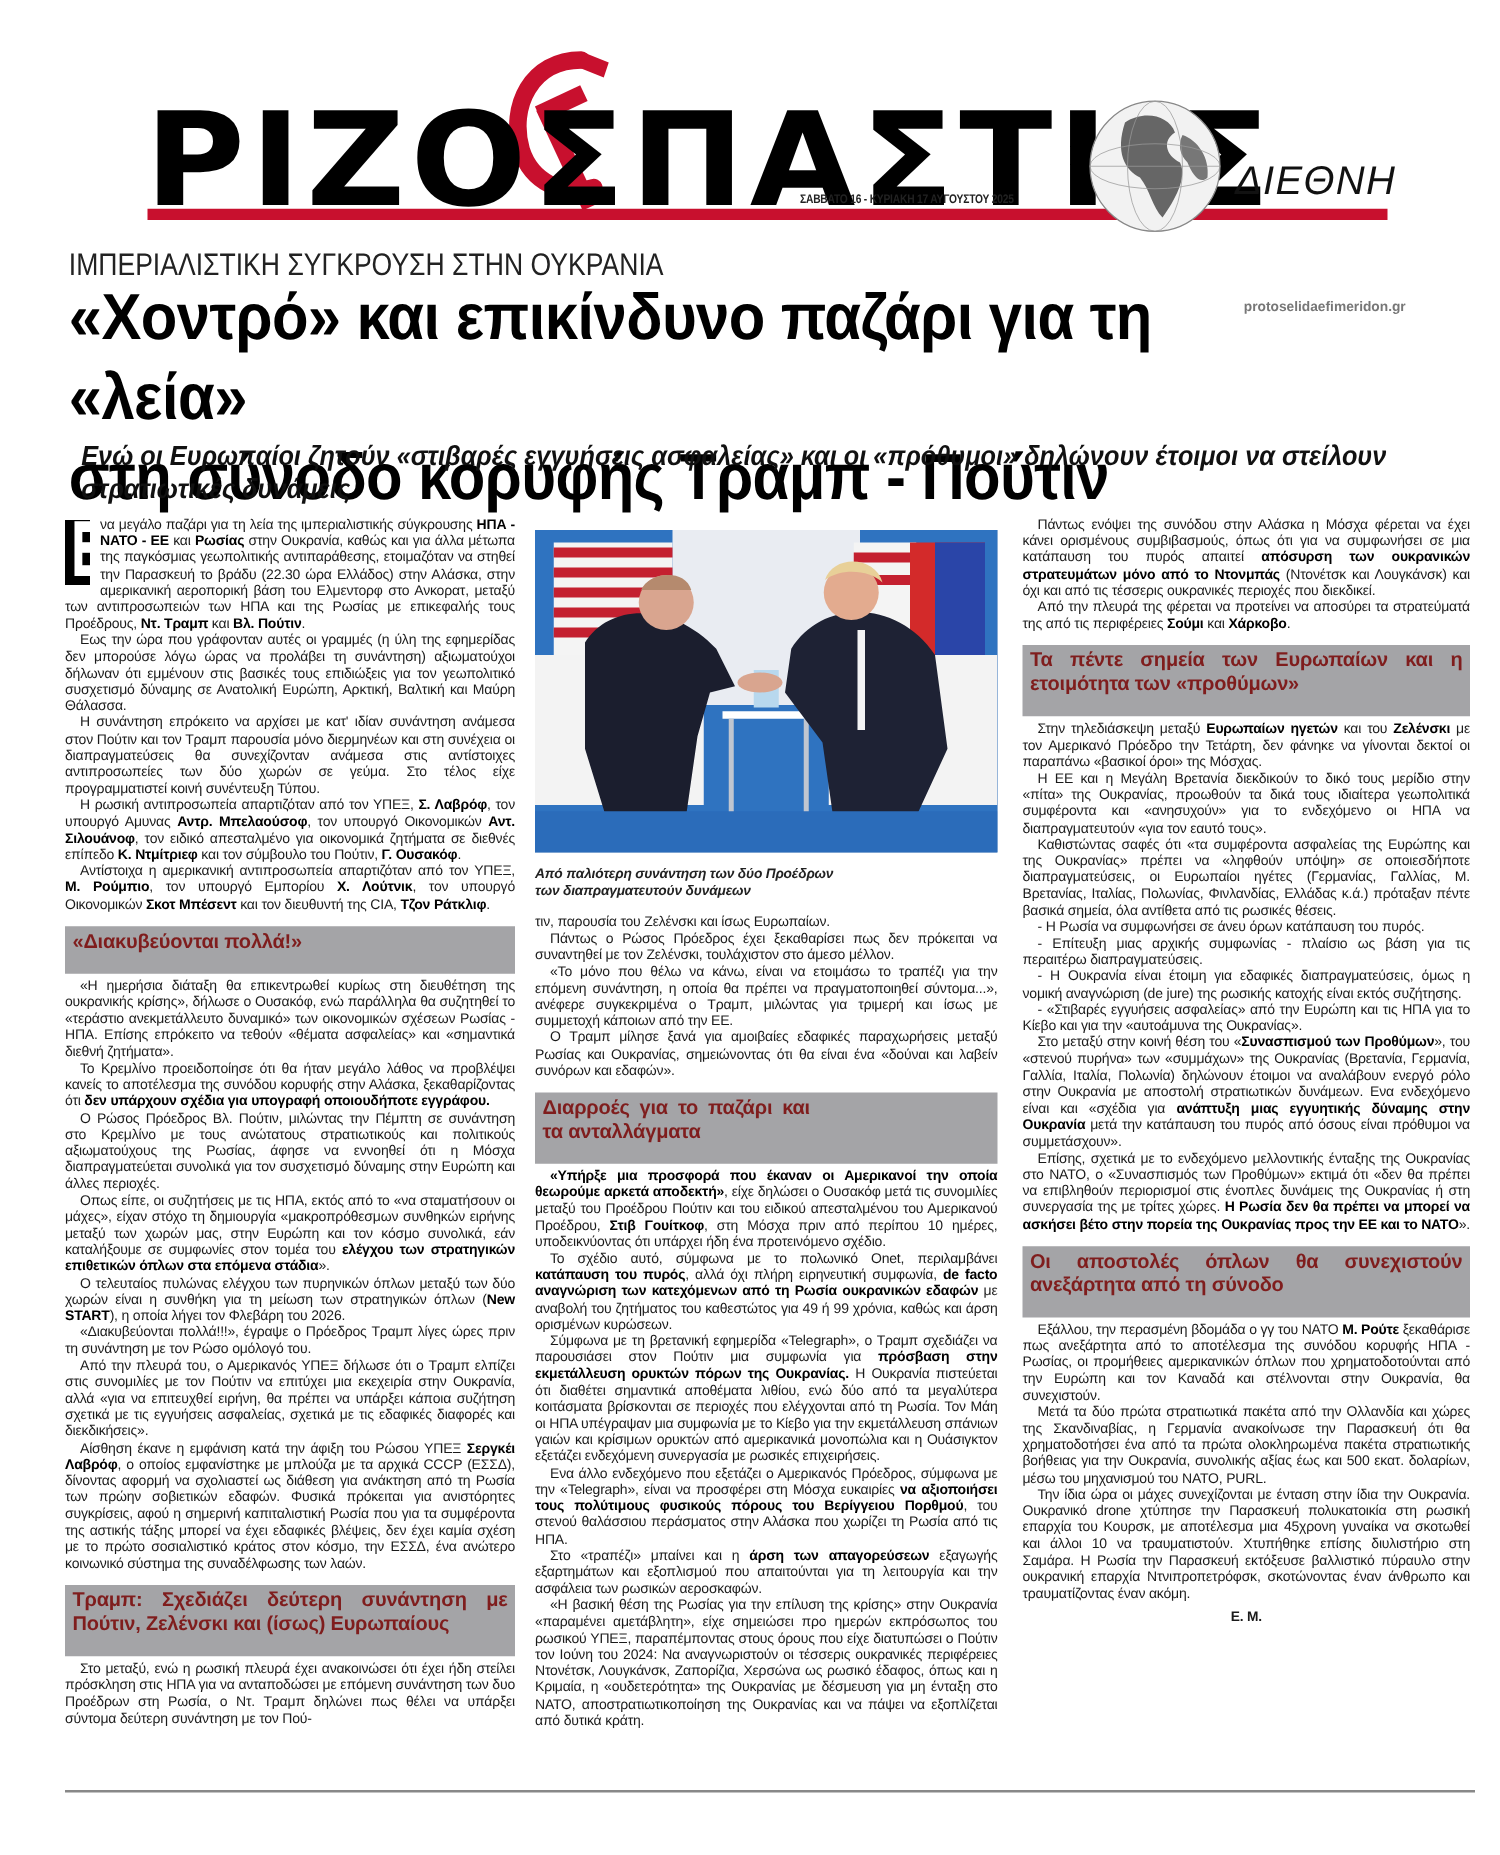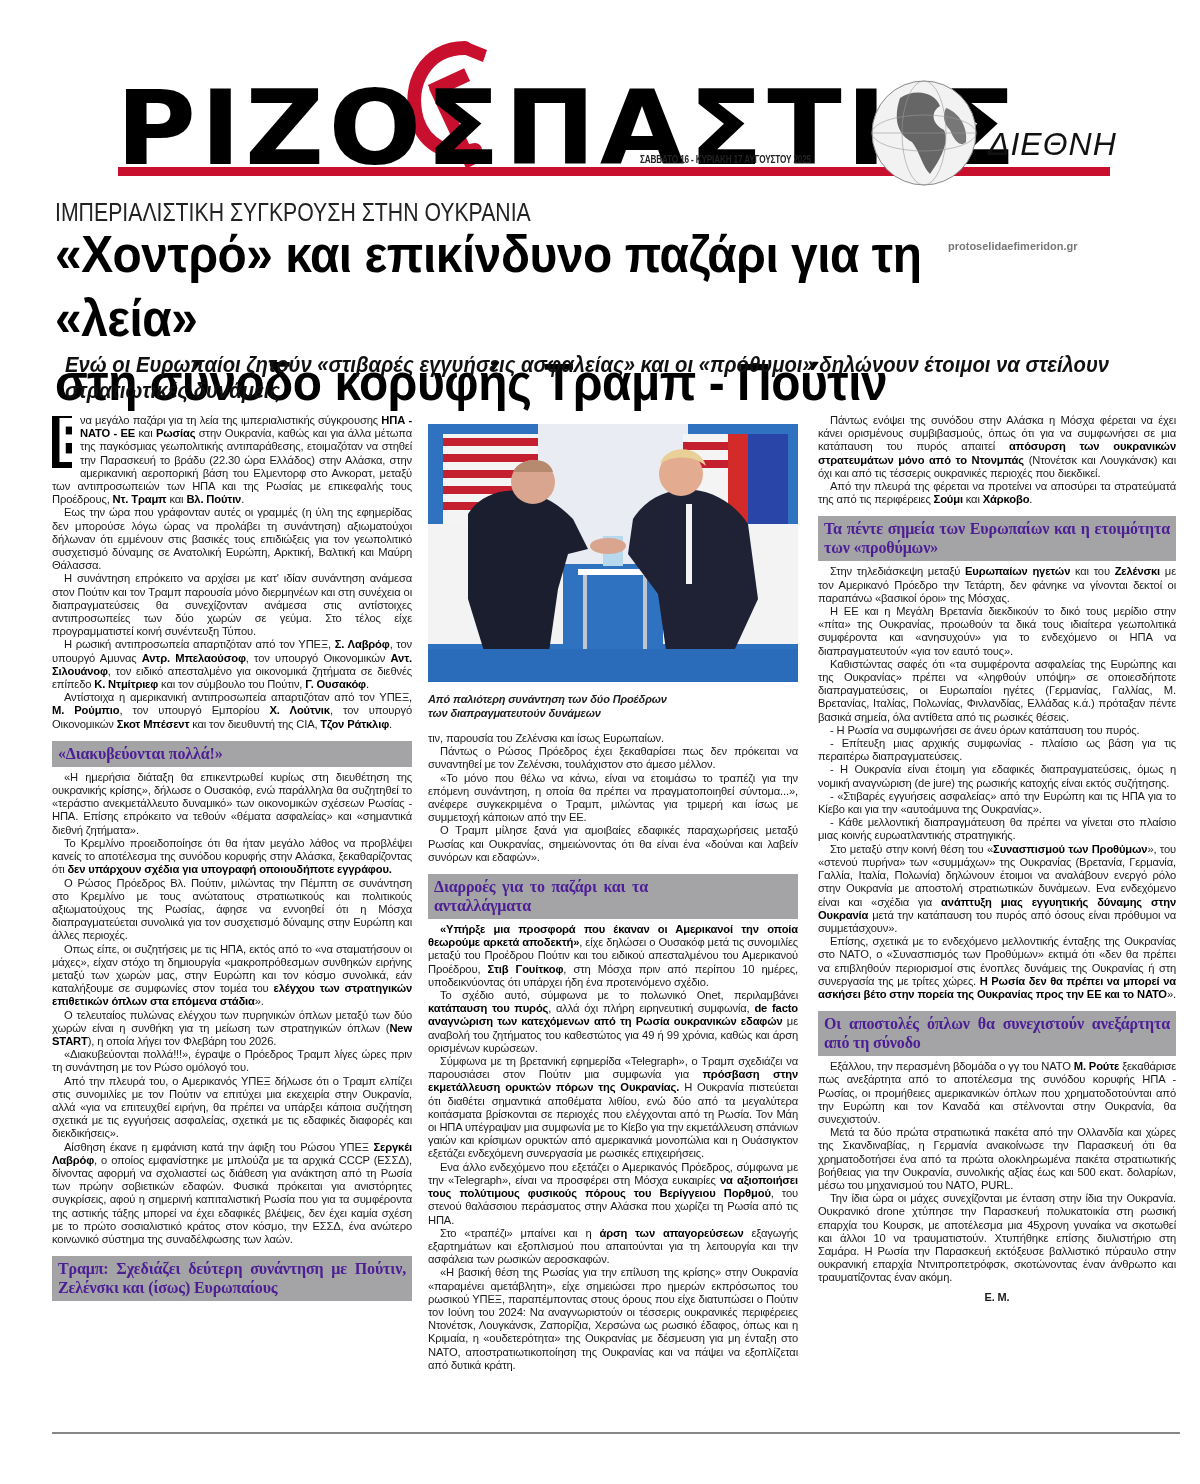--- a/index.html
+++ b/index.html
@@ -8,34 +8,34 @@
 
   .masthead { position: absolute; left: 0; top: 0; width: 1200px; height: 200px; }
   .logo-word { position: absolute; left: 116px; top: 76px; font-family: "DejaVu Sans", sans-serif; font-weight: bold; font-size: 104px; letter-spacing: 4px; line-height: 1; color: #000; transform: scaleX(1.05); transform-origin: left top; }
   .hammer-sickle { position: absolute; left: 395px; top: 40px; width: 120px; height: 135px; }
   .red-bar { position: absolute; left: 118px; top: 167px; width: 992px; height: 9px; background: #c8102e; }
   .date-line { position: absolute; left: 640px; top: 154px; font-size: 10px; font-weight: bold; letter-spacing: -0.2px; color: #222; transform: scaleX(0.82); transform-origin: left top; }
   .globe { position: absolute; left: 870px; top: 78px; width: 108px; height: 110px; }
   .section-label { position: absolute; left: 988px; top: 126px; font-size: 32px; font-style: italic; font-weight: normal; color: #111; letter-spacing: 1px; }
 
   .kicker { position: absolute; left: 55px; top: 198px; font-size: 25px; color: #222; letter-spacing: 0px; transform: scaleX(0.85); transform-origin: left top; }
-  .watermark { position: absolute; left: 948px; top: 240px; font-size: 11px; font-weight: bold; color: #777; }
+  .watermark { position: absolute; left: 995px; top: 240px; font-size: 11px; font-weight: bold; color: #777; }
   .headline { position: absolute; left: 55px; top: 222px; width: 1110px; font-family: "Liberation Sans", sans-serif; font-weight: bold; font-size: 52px; line-height: 64px; color: #000; transform: scaleX(0.92); transform-origin: left top; letter-spacing: -0.5px; }
   .subhead { position: absolute; left: 65px; top: 352px; width: 1170px; font-weight: bold; font-style: italic; font-size: 22px; line-height: 26px; color: #111; transform: scaleX(0.92); transform-origin: left top; }
 
   .col { position: absolute; top: 414px; font-size: 11.2px; line-height: 13.2px; text-align: justify; color: #1a1a1a; letter-spacing: -0.15px; }
   .col p { text-indent: 12px; }
   .col p.noindent { text-indent: 0; }
   .col1 { left: 52px; width: 360px; }
   .col2 { left: 428px; width: 370px; }
   .col3 { left: 818px; width: 358px; }
   .dropcap { float: left; font-family: "DejaVu Sans", sans-serif; font-weight: bold; font-size: 60px; line-height: 50px; height: 52px; width: 20px; margin: 2px 8px 0 0; background: #000; color: #fff; overflow: hidden; text-align: center; }
   .dropcap span { display: block; transform: scaleX(0.55); }
 
-  .subtitle-box { background: #a4a4a7; margin: 10px 0 4px 0; padding: 3px 6px 4px 6px; font-family: Liberation Serif, serif; font-weight: bold; font-size: 16px; line-height: 19px; color: #4c1d95; }
+  .subtitle-box { background: #a4a4a7; margin: 10px 0 4px 0; padding: 3px 6px 16px 6px; font-family: Liberation Sans, sans-serif; font-weight: bold; font-size: 16px; line-height: 19px; color: #7f1d1d; }
   .photo { position: relative; width: 370px; height: 258px; overflow: hidden; background: #2e6db3; margin-top: 12px; }
   .caption { text-align: left; font-style: italic; font-weight: bold; font-size: 11px; line-height: 14px; margin: 10px 0 12px 0; color: #222; }
   .bottom-rule { position: absolute; top: 1432px; height: 2px; background: #888; }
   .signature { text-align: center; font-weight: bold; font-size: 11px; margin-top: 6px; }
   b { font-weight: bold; color: #000; }
 </style>
 </head>
 <body>
 
 <div class="masthead">
@@ -82,20 +82,21 @@
   <p>«Η ημερήσια διάταξη θα επικεντρωθεί κυρίως στη διευθέτηση της ουκρανικής κρίσης», δήλωσε ο Ουσακόφ, ενώ παράλληλα θα συζητηθεί το «τεράστιο ανεκμετάλλευτο δυναμικό» των οικονομικών σχέσεων Ρωσίας - ΗΠΑ. Επίσης επρόκειτο να τεθούν «θέματα ασφαλείας» και «σημαντικά διεθνή ζητήματα».</p>
   <p><span>Το Κρεμλίνο προειδοποίησε ότι θα ήταν μεγάλο λάθος να προβλέψει κανείς το αποτέλεσμα της συνόδου κορυφής στην Αλάσκα, ξεκαθαρίζοντας ότι </span><b>δεν υπάρχουν σχέδια για υπογραφή οποιουδήποτε εγγράφου.</b></p>
   <p>Ο Ρώσος Πρόεδρος Βλ. Πούτιν, μιλώντας την Πέμπτη σε συνάντηση στο Κρεμλίνο με τους ανώτατους στρατιωτικούς και πολιτικούς αξιωματούχους της Ρωσίας, άφησε να εννοηθεί ότι η Μόσχα διαπραγματεύεται συνολικά για τον συσχετισμό δύναμης στην Ευρώπη και άλλες περιοχές.</p>
   <p><span>Οπως είπε, οι συζητήσεις με τις ΗΠΑ, εκτός από το «να σταματήσουν οι μάχες», είχαν στόχο τη δημιουργία «μακροπρόθεσμων συνθηκών ειρήνης μεταξύ των χωρών μας, στην Ευρώπη και τον κόσμο συνολικά, εάν καταλήξουμε σε συμφωνίες στον τομέα του </span><b>ελέγχου των στρατηγικών επιθετικών όπλων στα επόμενα στάδια</b><span>».</span></p>
   <p><span>Ο τελευταίος πυλώνας ελέγχου των πυρηνικών όπλων μεταξύ των δύο χωρών είναι η συνθήκη για τη μείωση των στρατηγικών όπλων (</span><b>New START</b><span>), η οποία λήγει τον Φλεβάρη του 2026.</span></p>
   <p>«Διακυβεύονται πολλά!!!», έγραψε ο Πρόεδρος Τραμπ λίγες ώρες πριν τη συνάντηση με τον Ρώσο ομόλογό του.</p>
   <p>Από την πλευρά του, ο Αμερικανός ΥΠΕΞ δήλωσε ότι ο Τραμπ ελπίζει στις συνομιλίες με τον Πούτιν να επιτύχει μια εκεχειρία στην Ουκρανία, αλλά «για να επιτευχθεί ειρήνη, θα πρέπει να υπάρξει κάποια συζήτηση σχετικά με τις εγγυήσεις ασφαλείας, σχετικά με τις εδαφικές διαφορές και διεκδικήσεις».</p>
   <p><span>Αίσθηση έκανε η εμφάνιση κατά την άφιξη του Ρώσου ΥΠΕΞ </span><b>Σεργκέι Λαβρόφ</b><span>, ο οποίος εμφανίστηκε με μπλούζα με τα αρχικά CCCP (ΕΣΣΔ), δίνοντας αφορμή να σχολιαστεί ως διάθεση για ανάκτηση από τη Ρωσία των πρώην σοβιετικών εδαφών. Φυσικά πρόκειται για ανιστόρητες συγκρίσεις, αφού η σημερινή καπιταλιστική Ρωσία που για τα συμφέροντα της αστικής τάξης μπορεί να έχει εδαφικές βλέψεις, δεν έχει καμία σχέση με το πρώτο σοσιαλιστικό κράτος στον κόσμο, την ΕΣΣΔ, ένα ανώτερο κοινωνικό σύστημα της συναδέλφωσης των λαών.</span></p>
 
   <div class="subtitle-box">Τραμπ: Σχεδιάζει δεύτερη συνάντηση με Πούτιν, Ζελένσκι και (ίσως) Ευρωπαίους</div>
+  <p>Στο μεταξύ, ενώ η ρωσική πλευρά έχει ανακοινώσει ότι έχει ήδη στείλει πρόσκληση στις ΗΠΑ για να ανταποδώσει με επόμενη συνάντηση των δυο Προέδρων στη Ρωσία, ο Ντ. Τραμπ δηλώνει πως θέλει να υπάρξει σύντομα δεύτερη συνάντηση με τον Πού-</p>
 </div>
 
 <div class="col col2" style="top:412px;">
   <div class="photo">
     <svg width="370" height="258" viewBox="0 0 370 258">
       <rect width="370" height="258" fill="#2f73c0"></rect>
       <rect x="110" y="0" width="150" height="140" fill="#e9ecf2"></rect>
       <g>
         <rect x="15" y="10" width="95" height="90" fill="#f4f4f4"></rect>
         <rect x="15" y="14" width="95" height="8" fill="#c42030"></rect>
@@ -151,21 +152,20 @@
   <p><span>Από την πλευρά της φέρεται να προτείνει να αποσύρει τα στρατεύματά της από τις περιφέρειες </span><b>Σούμι</b><span> και </span><b>Χάρκοβο</b><span>.</span></p>
 
   <div class="subtitle-box">Τα πέντε σημεία των Ευρωπαίων και η ετοιμότητα των «προθύμων»</div>
   <p><span>Στην τηλεδιάσκεψη μεταξύ </span><b>Ευρωπαίων ηγετών</b><span> και του </span><b>Ζελένσκι</b><span> με τον Αμερικανό Πρόεδρο την Τετάρτη, δεν φάνηκε να γίνονται δεκτοί οι παραπάνω «βασικοί όροι» της Μόσχας.</span></p>
   <p>Η ΕΕ και η Μεγάλη Βρετανία διεκδικούν το δικό τους μερίδιο στην «πίτα» της Ουκρανίας, προωθούν τα δικά τους ιδιαίτερα γεωπολιτικά συμφέροντα και «ανησυχούν» για το ενδεχόμενο οι ΗΠΑ να διαπραγματευτούν «για τον εαυτό τους».</p>
   <p>Καθιστώντας σαφές ότι «τα συμφέροντα ασφαλείας της Ευρώπης και της Ουκρανίας» πρέπει να «ληφθούν υπόψη» σε οποιεσδήποτε διαπραγματεύσεις, οι Ευρωπαίοι ηγέτες (Γερμανίας, Γαλλίας, Μ. Βρετανίας, Ιταλίας, Πολωνίας, Φινλανδίας, Ελλάδας κ.ά.) πρόταξαν πέντε βασικά σημεία, όλα αντίθετα από τις ρωσικές θέσεις.</p>
   <p>- Η Ρωσία να συμφωνήσει σε άνευ όρων κατάπαυση του πυρός.</p>
   <p>- Επίτευξη μιας αρχικής συμφωνίας - πλαίσιο ως βάση για τις περαιτέρω διαπραγματεύσεις.</p>
   <p>- Η Ουκρανία είναι έτοιμη για εδαφικές διαπραγματεύσεις, όμως η νομική αναγνώριση (de jure) της ρωσικής κατοχής είναι εκτός συζήτησης.</p>
   <p>- «Στιβαρές εγγυήσεις ασφαλείας» από την Ευρώπη και τις ΗΠΑ για το Κίεβο και για την «αυτοάμυνα της Ουκρανίας».</p>
-  <p>- Κάθε μελλοντική διαπραγμάτευση θα πρέπει να γίνεται στο πλαίσιο μιας κοινής ευρωατλαντικής στρατηγικής.</p>
   <p><span>Στο μεταξύ στην κοινή θέση του «</span><b>Συνασπισμού των Προθύμων</b><span>», του «στενού πυρήνα» των «συμμάχων» της Ουκρανίας (Βρετανία, Γερμανία, Γαλλία, Ιταλία, Πολωνία) δηλώνουν έτοιμοι να αναλάβουν ενεργό ρόλο στην Ουκρανία με αποστολή στρατιωτικών δυνάμεων. Ενα ενδεχόμενο είναι και «σχέδια για </span><b>ανάπτυξη μιας εγγυητικής δύναμης στην Ουκρανία</b><span> μετά την κατάπαυση του πυρός από όσους είναι πρόθυμοι να συμμετάσχουν».</span></p>
   <p><span>Επίσης, σχετικά με το ενδεχόμενο μελλοντικής ένταξης της Ουκρανίας στο ΝΑΤΟ, ο «Συνασπισμός των Προθύμων» εκτιμά ότι «δεν θα πρέπει να επιβληθούν περιορισμοί στις ένοπλες δυνάμεις της Ουκρανίας ή στη συνεργασία της με τρίτες χώρες. </span><b>Η Ρωσία δεν θα πρέπει να μπορεί να ασκήσει βέτο στην πορεία της Ουκρανίας προς την ΕΕ και το ΝΑΤΟ</b><span>».</span></p>
 
   <div class="subtitle-box">Οι αποστολές όπλων θα συνεχιστούν ανεξάρτητα από τη σύνοδο</div>
   <p><span>Εξάλλου, την περασμένη βδομάδα ο γγ του ΝΑΤΟ </span><b>Μ. Ρούτε</b><span> ξεκαθάρισε πως ανεξάρτητα από το αποτέλεσμα της συνόδου κορυφής ΗΠΑ - Ρωσίας, οι προμήθειες αμερικανικών όπλων που χρηματοδοτούνται από την Ευρώπη και τον Καναδά και στέλνονται στην Ουκρανία, θα συνεχιστούν.</span></p>
   <p>Μετά τα δύο πρώτα στρατιωτικά πακέτα από την Ολλανδία και χώρες της Σκανδιναβίας, η Γερμανία ανακοίνωσε την Παρασκευή ότι θα χρηματοδοτήσει ένα από τα πρώτα ολοκληρωμένα πακέτα στρατιωτικής βοήθειας για την Ουκρανία, συνολικής αξίας έως και 500 εκατ. δολαρίων, μέσω του μηχανισμού του ΝΑΤΟ, PURL.</p>
   <p>Την ίδια ώρα οι μάχες συνεχίζονται με ένταση στην ίδια την Ουκρανία. Ουκρανικό drone χτύπησε την Παρασκευή πολυκατοικία στη ρωσική επαρχία του Κουρσκ, με αποτέλεσμα μια 45χρονη γυναίκα να σκοτωθεί και άλλοι 10 να τραυματιστούν. Χτυπήθηκε επίσης διυλιστήριο στη Σαμάρα. Η Ρωσία την Παρασκευή εκτόξευσε βαλλιστικό πύραυλο στην ουκρανική επαρχία Ντνιπροπετρόφσκ, σκοτώνοντας έναν άνθρωπο και τραυματίζοντας έναν ακόμη.</p>
   <div class="signature">Ε. Μ.</div>
 </div>
 

